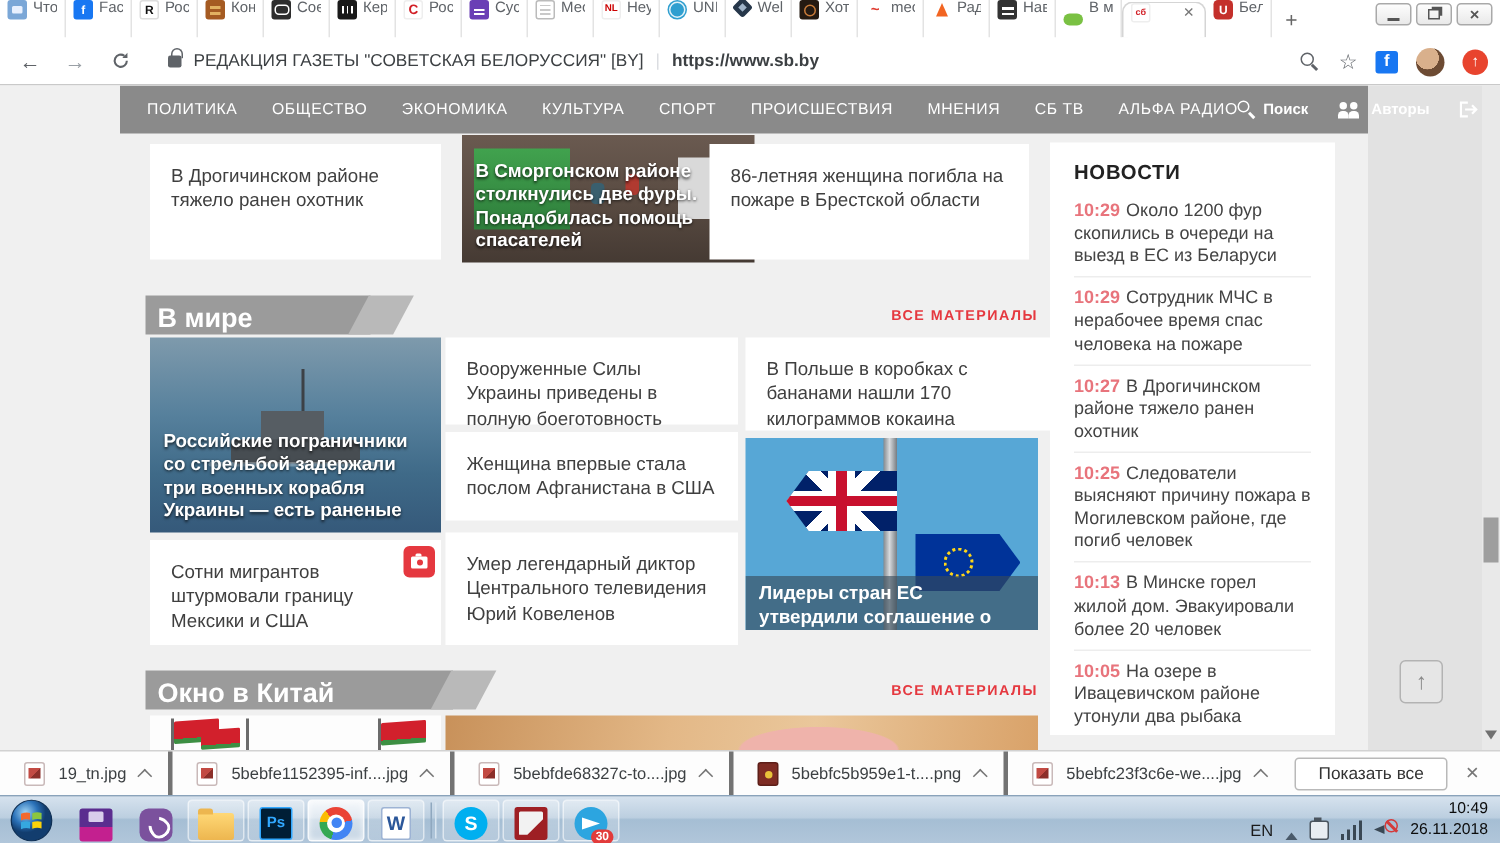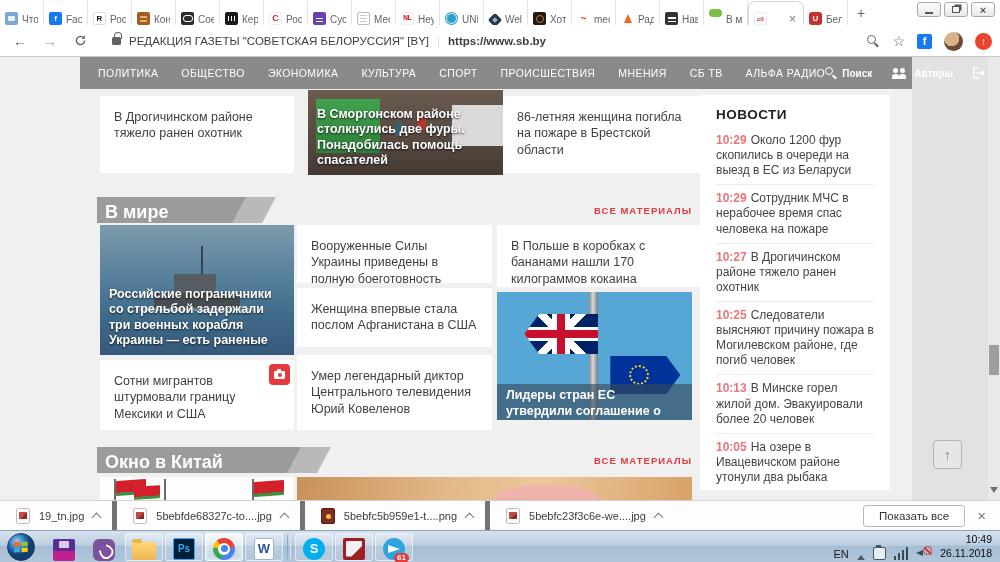--- a/index.html
+++ b/index.html
@@ -3,21 +3,21 @@
 <meta charset="utf-8">
 <style>
   *{margin:0;padding:0;box-sizing:border-box}
   html,body{width:1000px;height:562px;overflow:hidden;background:#fff;
     font-family:"Liberation Sans",sans-serif}
   .screen{position:relative;width:1000px;height:562px;overflow:hidden}
 
   
   .tabbar{position:absolute;left:0;top:0;width:1000px;height:25px;background:#fff;display:flex;align-items:stretch}
   .tabs{display:flex;align-items:stretch;flex:none}
-  .tab{display:flex;align-items:flex-end;gap:4px;width:44px;padding:0 5px;border-right:1px solid #e3e3e3;
+  .tab{display:flex;align-items:flex-start;gap:4px;width:44px;padding:0 5px;border-right:1px solid #e3e3e3;
        color:#5f6368;font-size:10px;cursor:default;overflow:hidden;background:#fff}
   .tab .tlabel{white-space:nowrap;overflow:hidden;flex:1}
   .tab.active{width:56px;border:1px solid #d5d5d5;border-bottom:none;border-radius:7px 7px 0 0;margin-top:1px;justify-content:space-between}
   .tab.active .tclose{color:#777;font-size:12px;line-height:1;padding:0 2px}
   .newtab{width:26px;display:flex;align-items:center;justify-content:center;color:#666;font-size:14px}
   .fav{width:13px;height:13px;border-radius:2px;flex:none;display:flex;align-items:center;justify-content:center;
        font-weight:bold;font-size:8px;line-height:1;position:relative}
   .fv-win{background:#7ba7d7}
   .fv-win::after{content:"";width:7px;height:5px;background:#e8f0fe;border-radius:1px}
   .fv-fb{background:#1877f2;color:#fff}
@@ -161,21 +161,21 @@
       radial-gradient(ellipse 90px 26px at 63% 100%,#efb3ab 0 58%,transparent 60%),
       linear-gradient(100deg,#c8915a,#e3b887 38%,#eac79b 62%,#d9a269)}
 
   
   .totop{position:absolute;left:933px;top:383px;width:29px;height:29px;border:1px solid #b3b3b3;border-radius:4px;
          color:#8a8a8a;font-size:15px;display:flex;align-items:center;justify-content:center;background:rgba(255,255,255,.15)}
 
   
   .dlbar{position:absolute;left:0;top:500px;width:1000px;height:30px;background:#fdfdfd;border-top:1px solid #d2d2d2;
          display:flex;align-items:center}
-  .dlitem{display:flex;align-items:center;height:100%;padding:0 12px 0 16px;border-right:5px solid #737373;gap:9px}
+  .dlitem{display:flex;align-items:center;height:100%;padding:0 12px 0 16px;border-right:3px solid #737373;gap:9px}
   .fico{width:14px;height:16px;border-radius:2px;position:relative;flex:none}
   .fico-jpg{background:#fff;border:1px solid #c9b9b9}
   .fico-jpg::after{content:"";position:absolute;inset:3px 2px 4px 2px;background:linear-gradient(135deg,#c24a43 55%,#8c2f2a 55%)}
   .fico-png{background:#7e2c24;border:1px solid #5d1f19}
   .fico-png::after{content:"";position:absolute;left:4px;top:5px;width:5px;height:5px;background:#e8c23a;border-radius:50%}
   .dlname{font-size:11px;color:#3c4043;white-space:nowrap}
   .chev{width:7px;height:7px;border-top:1.8px solid #757575;border-right:1.8px solid #757575;transform:rotate(-45deg);margin-top:3px}
   .dl-showall{margin-left:auto;border:1px solid #b9b9b9;border-radius:3px;background:#fff;color:#333;
               font-size:11.5px;padding:4px 15px}
   .dl-close{font-size:15px;color:#777;margin:0 14px 0 12px}
@@ -377,21 +377,21 @@
     <div class="card" style="left:100px;top:39px;width:194px;height:77px">
       <span class="ctext">В Дрогичинском районе тяжело ранен охотник</span>
     </div>
     <div class="imgcard truck-img" style="left:308px;top:33px;width:195px;height:85px">
       <div class="truck-green"></div>
       <div class="truck-white"></div>
       <div class="fig" style="left:44%;top:38%;background:#3a5f6e"></div>
       <div class="fig" style="left:56%;top:30%;background:#b03a30"></div>
       <div class="overlaycap">В Сморгонском районе столкнулись две фуры. Понадобилась помощь спасателей</div>
     </div>
-    <div class="card" style="left:503px;top:39px;width:198px;height:77px">
+    <div class="card" style="left:473px;top:39px;width:213px;height:77px">
       <span class="ctext">86-летняя женщина погибла на пожаре в Брестской области</span>
     </div>
 
     <div class="secbanner" style="left:97px;top:140px;width:150px">
       <span>В мире</span>
     </div>
     <div class="alllink" style="left:540px;top:148px;width:152px">ВСЕ МАТЕРИАЛЫ</div>
 
     <div class="imgcard ship-img" style="left:100px;top:168px;width:194px;height:130px">
       <div class="ship-mast"></div>
@@ -459,20 +459,25 @@
     <div class="pscroll">
       <div class="pthumb"></div>
       <div class="pdown"></div>
     </div>
   </div>
 
   <div class="dlbar">
     <div class="dlitem">
       <span class="fico fico-jpg"></span>
       <span class="dlname">19_tn.jpg</span>
+      <span class="chev"></span>
+    </div>
+    <div class="dlitem">
+      <span class="fico fico-jpg"></span>
+      <span class="dlname">5bebfe1152395-inf....jpg</span>
       <span class="chev"></span>
     </div>
     <div class="dlitem">
       <span class="fico fico-jpg"></span>
       <span class="dlname">5bebfde68327c-to....jpg</span>
       <span class="chev"></span>
     </div>
     <div class="dlitem">
       <span class="fico fico-png"></span>
       <span class="dlname">5bebfc5b959e1-t....png</span>
@@ -524,21 +529,21 @@
       </div>
     <div class="tdivider"></div>
     <div class="tbtn frame">
         <span class="ic-skype">S</span>
       </div>
     <div class="tbtn frame">
         <span class="ic-red"></span>
       </div>
     <div class="tbtn frame">
       <span class="ic-tg">
-          <span class="badge">61</span>
+          <span class="badge">30</span>
         </span>
     </div>
     <div class="tray">
       <span>EN</span>
       <span class="trayup"></span>
       <span class="ic-tray1"></span>
       <span class="sigbars">
           <span style="height:4px"></span>
           <span style="height:7px"></span>
           <span style="height:10px"></span>

